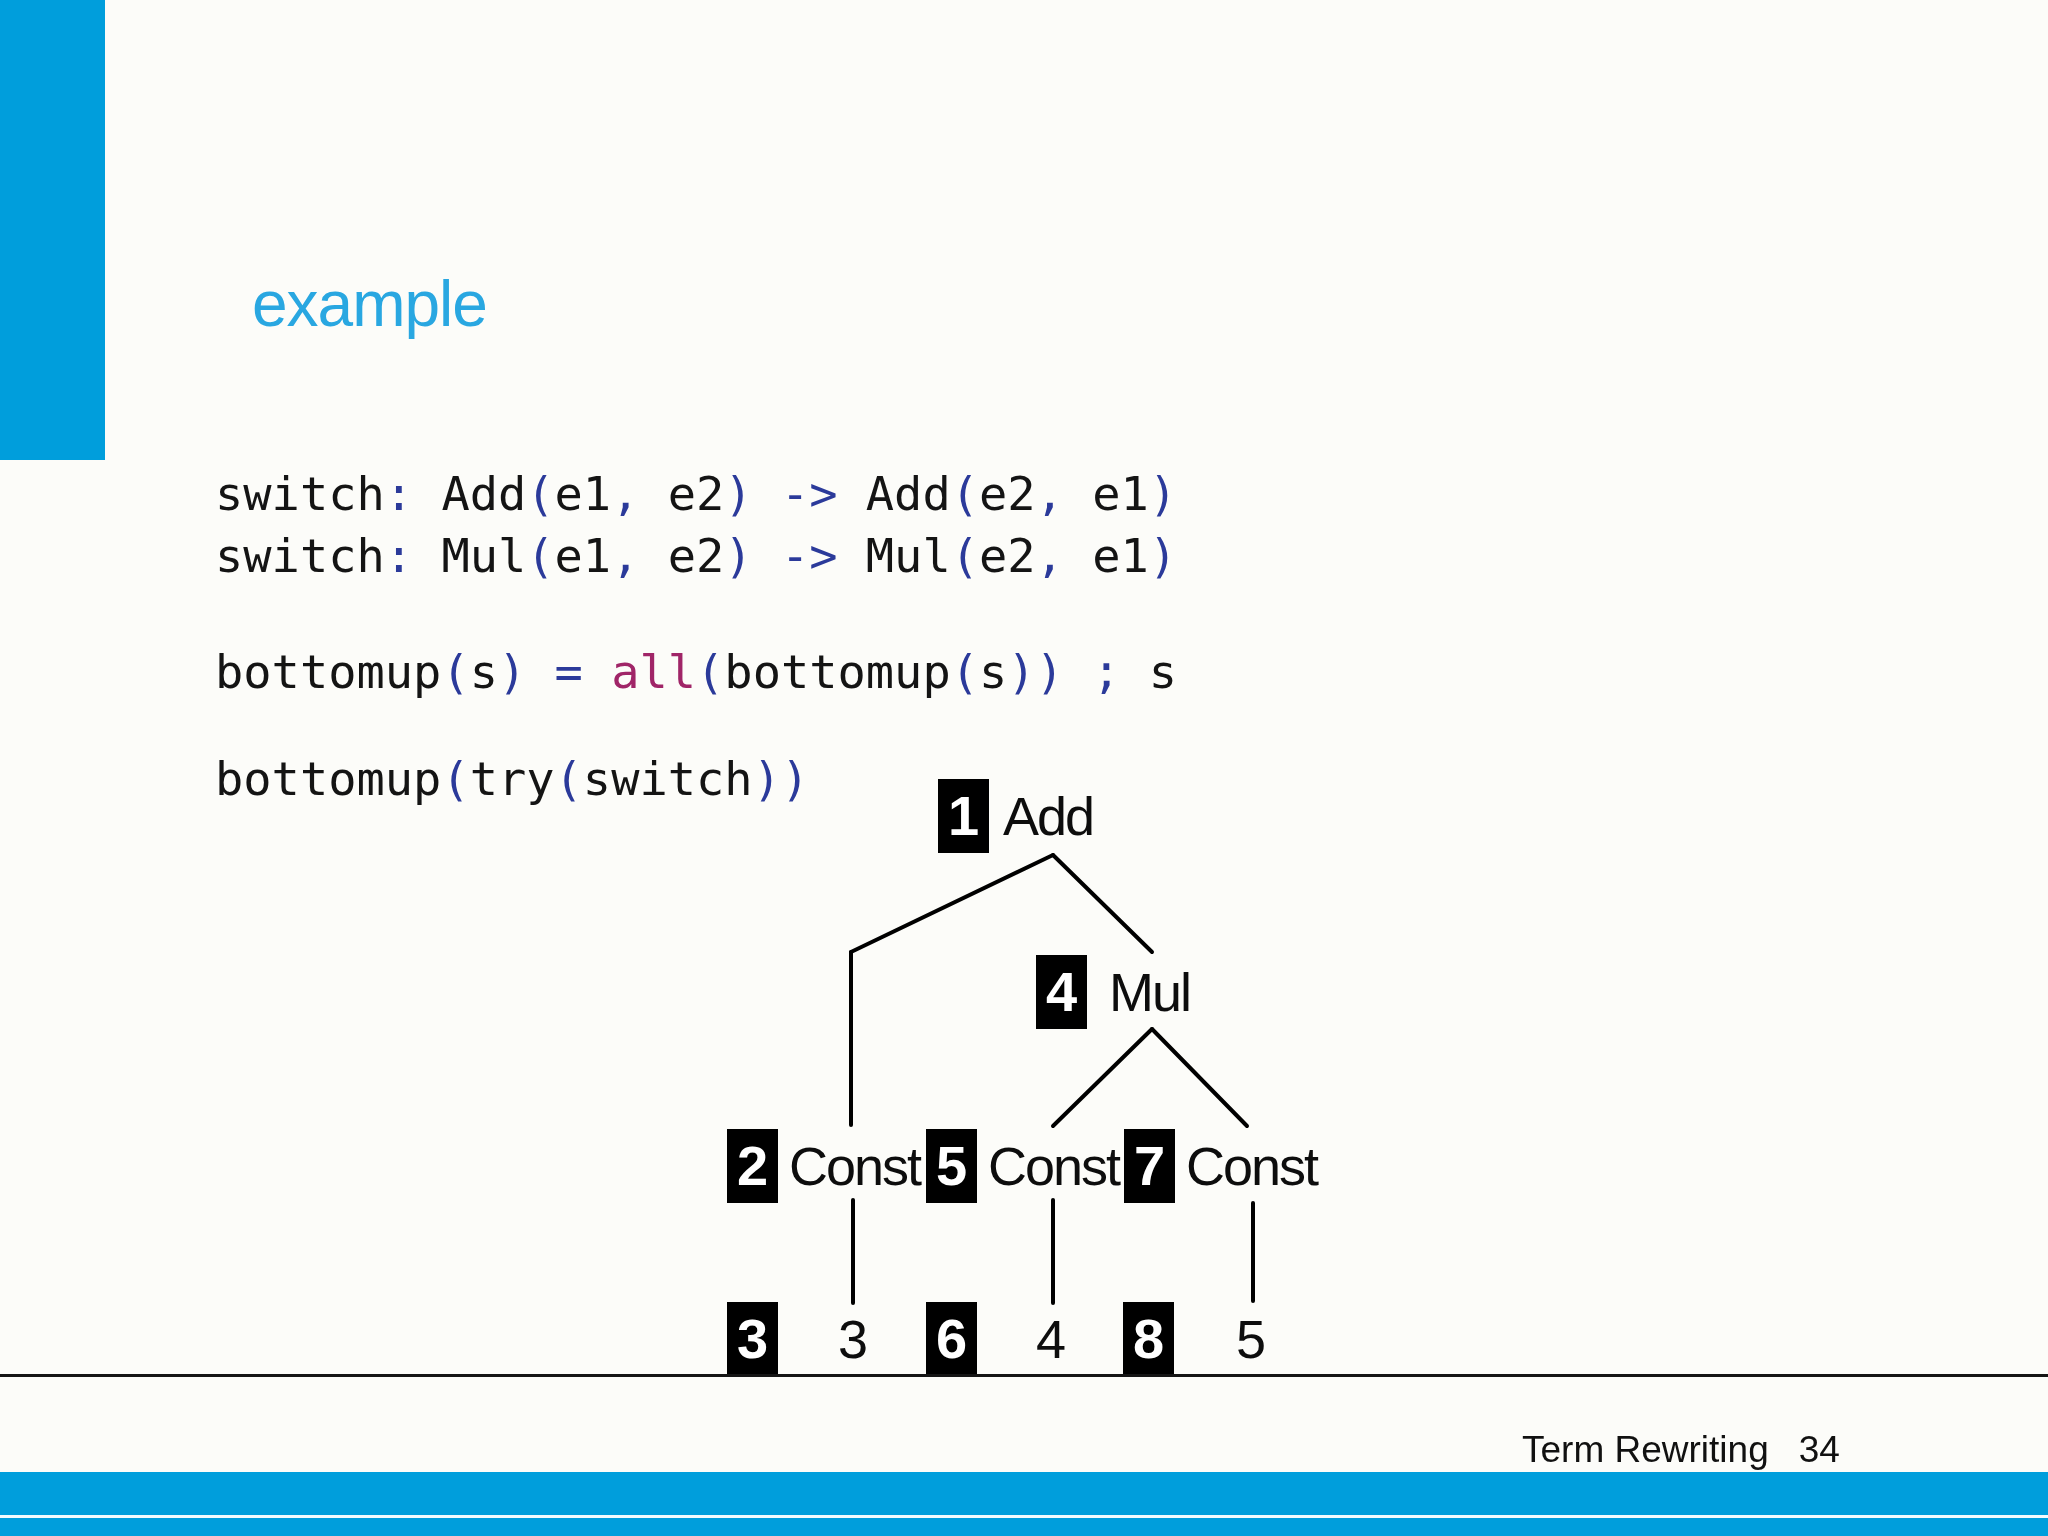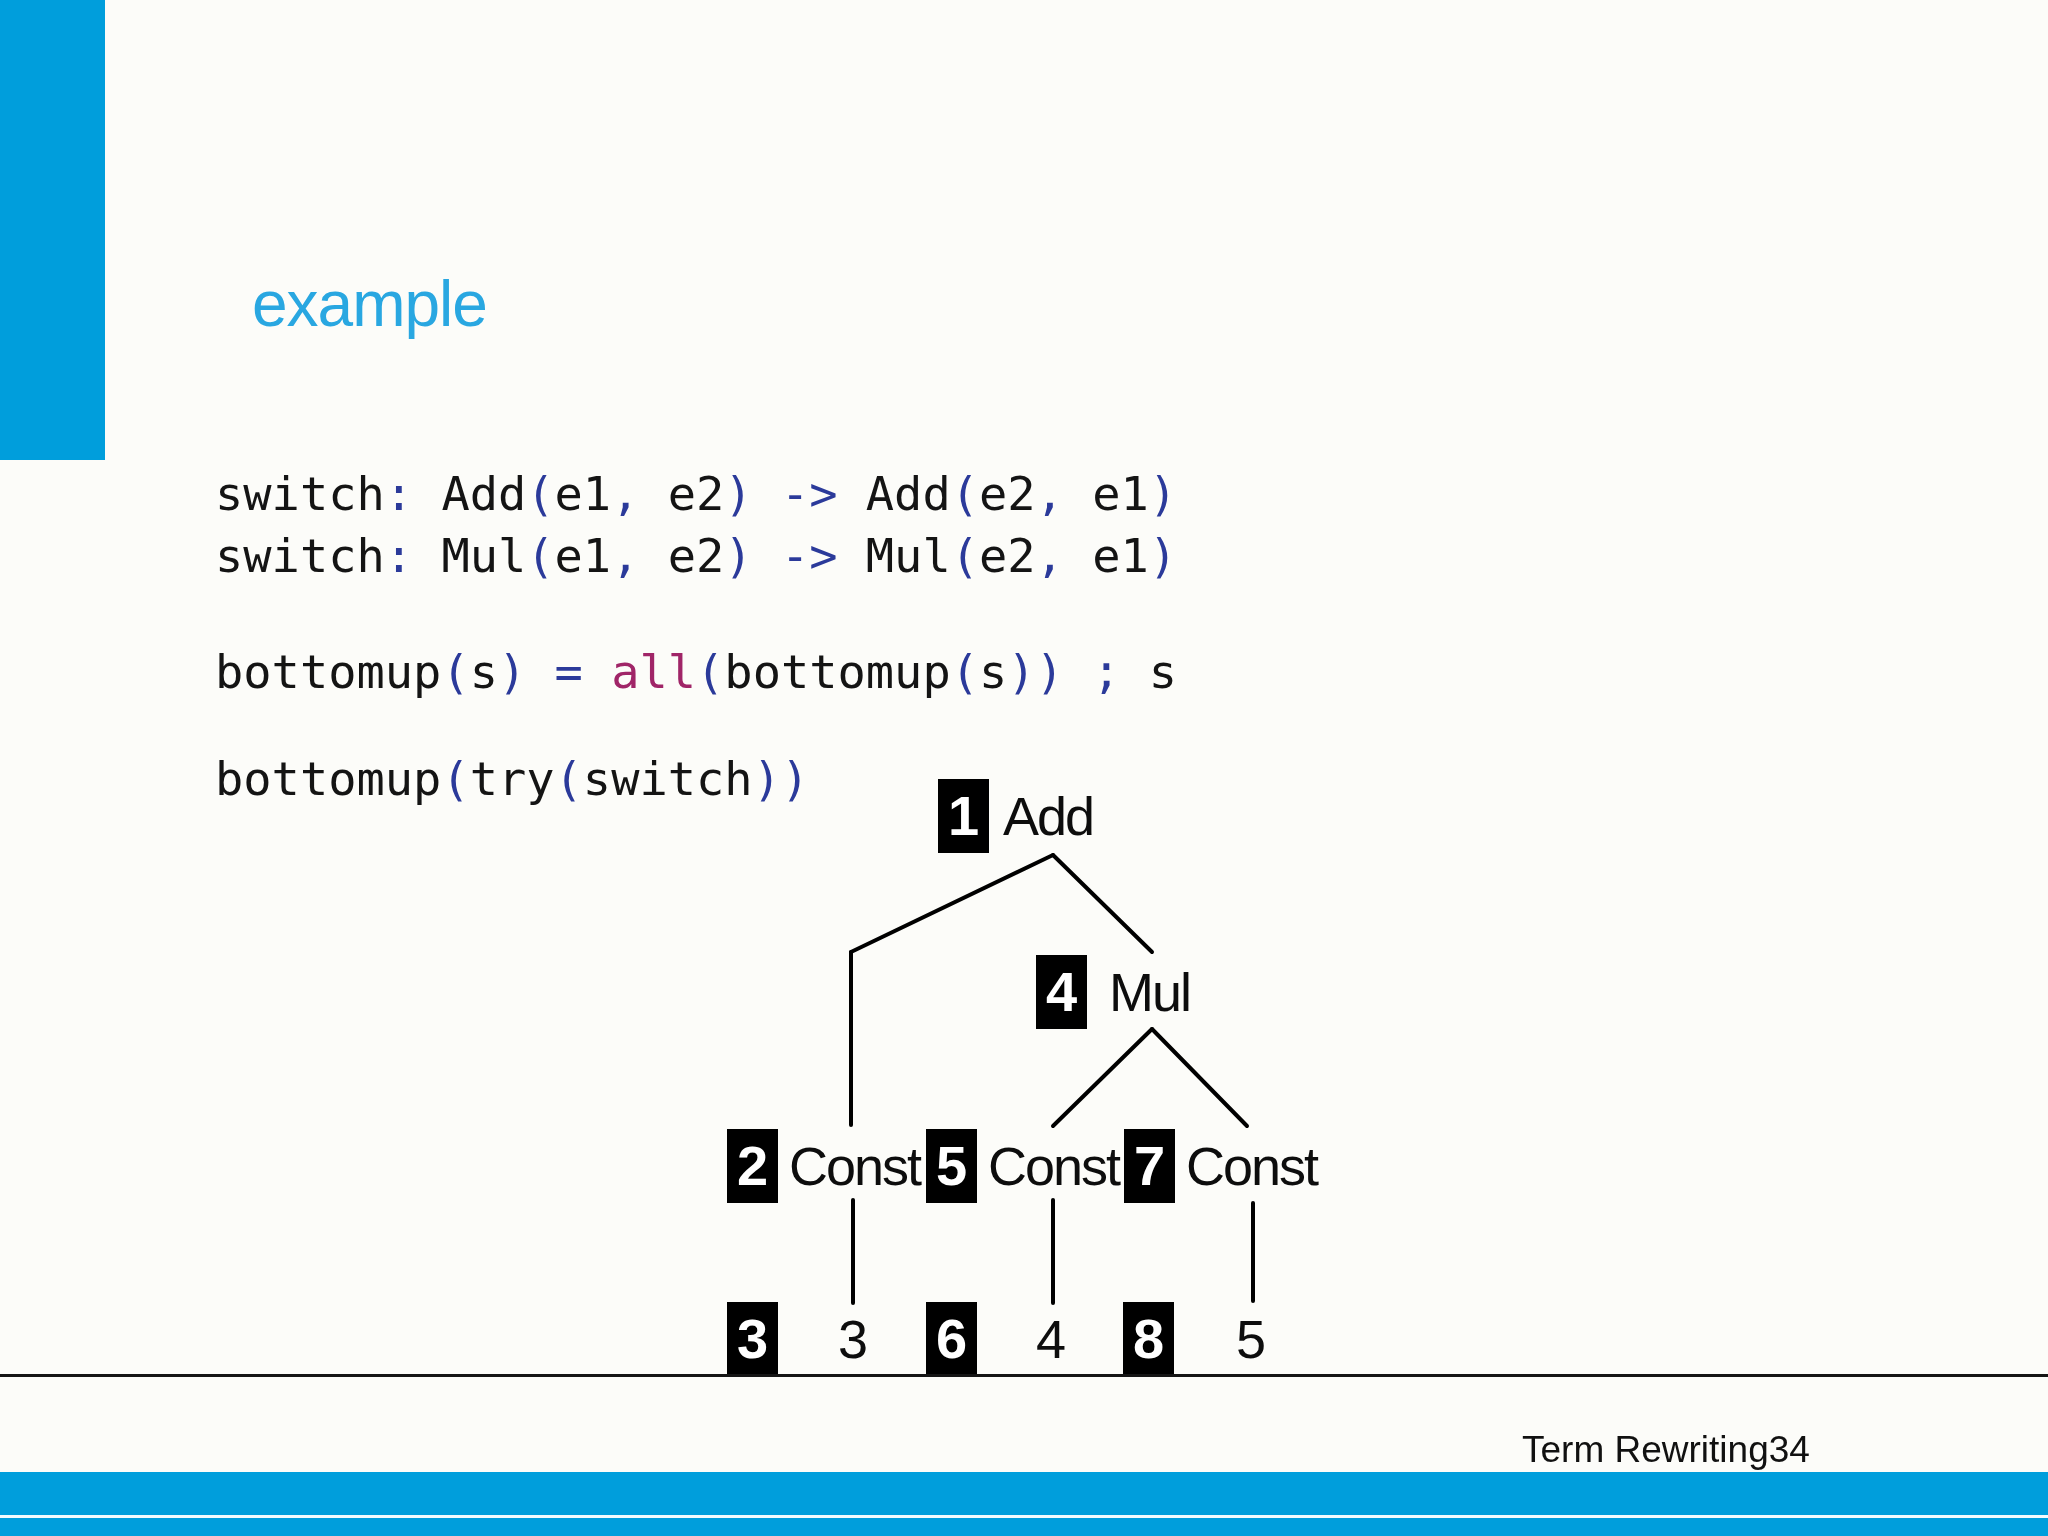--- a/index.html
+++ b/index.html
@@ -20,21 +20,21 @@
   .tok-pu{color:#2B3A9A;}
   .tok-kw{color:#A02568;}
   
   .edges{position:absolute;left:0;top:0;}
   .tnode{position:absolute;width:51px;height:74px;background:#000;color:#fff;
     font-size:56px;font-weight:600;line-height:74px;text-align:center;}
   .tlabel{position:absolute;height:74px;font-size:54px;line-height:74px;color:#0D0D0D;letter-spacing:-2px;white-space:nowrap;}
   .tvalue{position:absolute;width:100px;height:74px;font-size:54px;line-height:74px;color:#0D0D0D;text-align:center;}
   
   .divider{position:absolute;left:0;top:1374px;width:2048px;height:3px;background:#151515;}
-  .footer-right{position:absolute;left:1522px;top:1431px;font-size:37px;color:#111;display:flex;line-height:1;}
+  .footer-right{position:absolute;left:1522px;top:1431px;font-size:37px;color:#111;display:flex;gap:30px;line-height:1;}
   .logo{position:absolute;left:125px;top:1378px;width:240px;height:90px;}
   .logo .flame{position:absolute;left:8px;top:2px;}
   .logo .text{position:absolute;left:0px;top:38px;font-size:53px;line-height:1;letter-spacing:-1px;white-space:nowrap;}
   .logo .lt,.logo .lu{font-weight:700;}
   .logo .lt{color:#111;}
   .logo .lu{color:#2FA9E2;}
   .logo .ld{color:#1A1A1A;font-weight:400;}
 </style>
 </head>
 <body>

